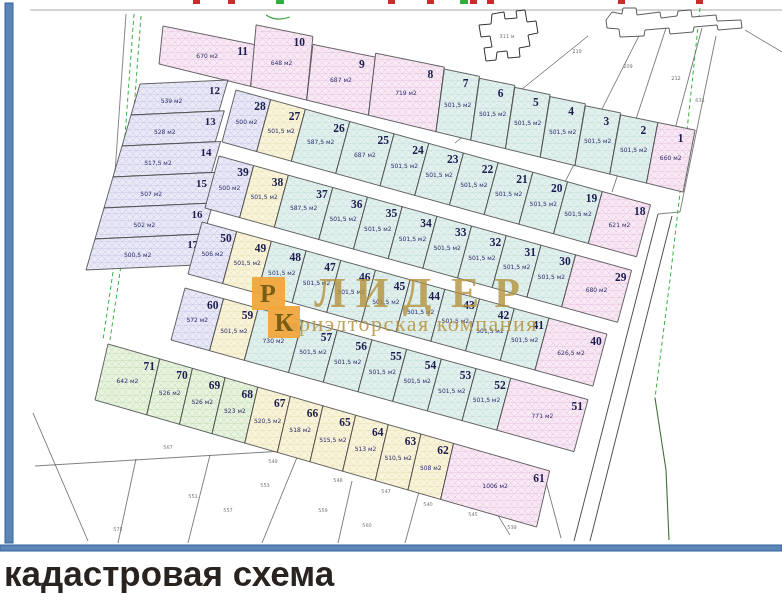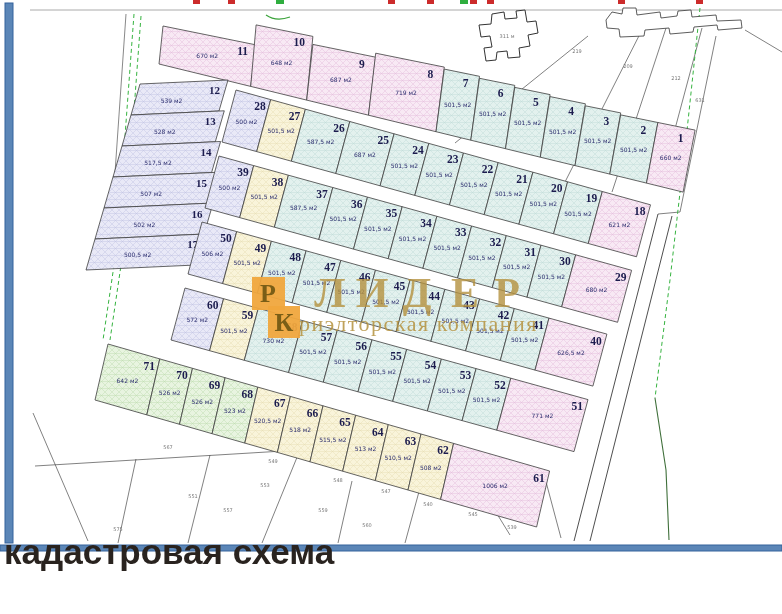--- a/index.html
+++ b/index.html
@@ -5,21 +5,21 @@
   html,body{margin:0;padding:0;background:#fff;}
   body{width:782px;height:614px;position:relative;overflow:hidden;font-family:"Liberation Sans",sans-serif;}
   #map-svg{position:absolute;left:0;top:0;}
   .pnum{font-family:"Liberation Serif",serif;font-weight:bold;font-size:11.5px;fill:#1c1c4e;text-anchor:middle;}
   .pnum-sm{font-family:"Liberation Serif",serif;font-weight:bold;font-size:11px;fill:#1c1c4e;text-anchor:middle;}
   .parea{font-family:"DejaVu Sans",sans-serif;font-size:6px;fill:#2c2e6e;text-anchor:middle;}
   .bglab{font-family:"DejaVu Sans",sans-serif;font-size:5px;fill:#787878;text-anchor:middle;}
   .wm-big{font-family:"Liberation Serif",serif;font-weight:bold;font-size:42px;text-anchor:middle;opacity:0.8;}
   .wm-sub{font-family:"Liberation Serif",serif;font-size:22px;letter-spacing:1.5px;opacity:0.85;}
   .wm-sq{font-family:"Liberation Serif",serif;font-weight:bold;font-size:26px;fill:#7a5e17;text-anchor:middle;}
-  #caption{position:absolute;left:4px;top:532px;font-weight:bold;font-size:35px;color:#29231f;}
+  #caption{position:absolute;left:4px;top:554px;font-weight:bold;font-size:35px;color:#29231f;}
 </style>
 </head>
 <body>
 
 <svg id="map-svg" width="782" height="553" viewBox="0 0 782 553" xmlns="http://www.w3.org/2000/svg">
     <defs>
       <pattern id="pat-pink" width="7" height="7" patternUnits="userSpaceOnUse">
         <rect width="7" height="7" fill="#f8e9f4"></rect>
         <path d="M0,7 L7,0 M0,0 L7,7 M0,3.5 L7,3.5" stroke="#e5bcdb" stroke-width="0.45"></path>
       </pattern>

